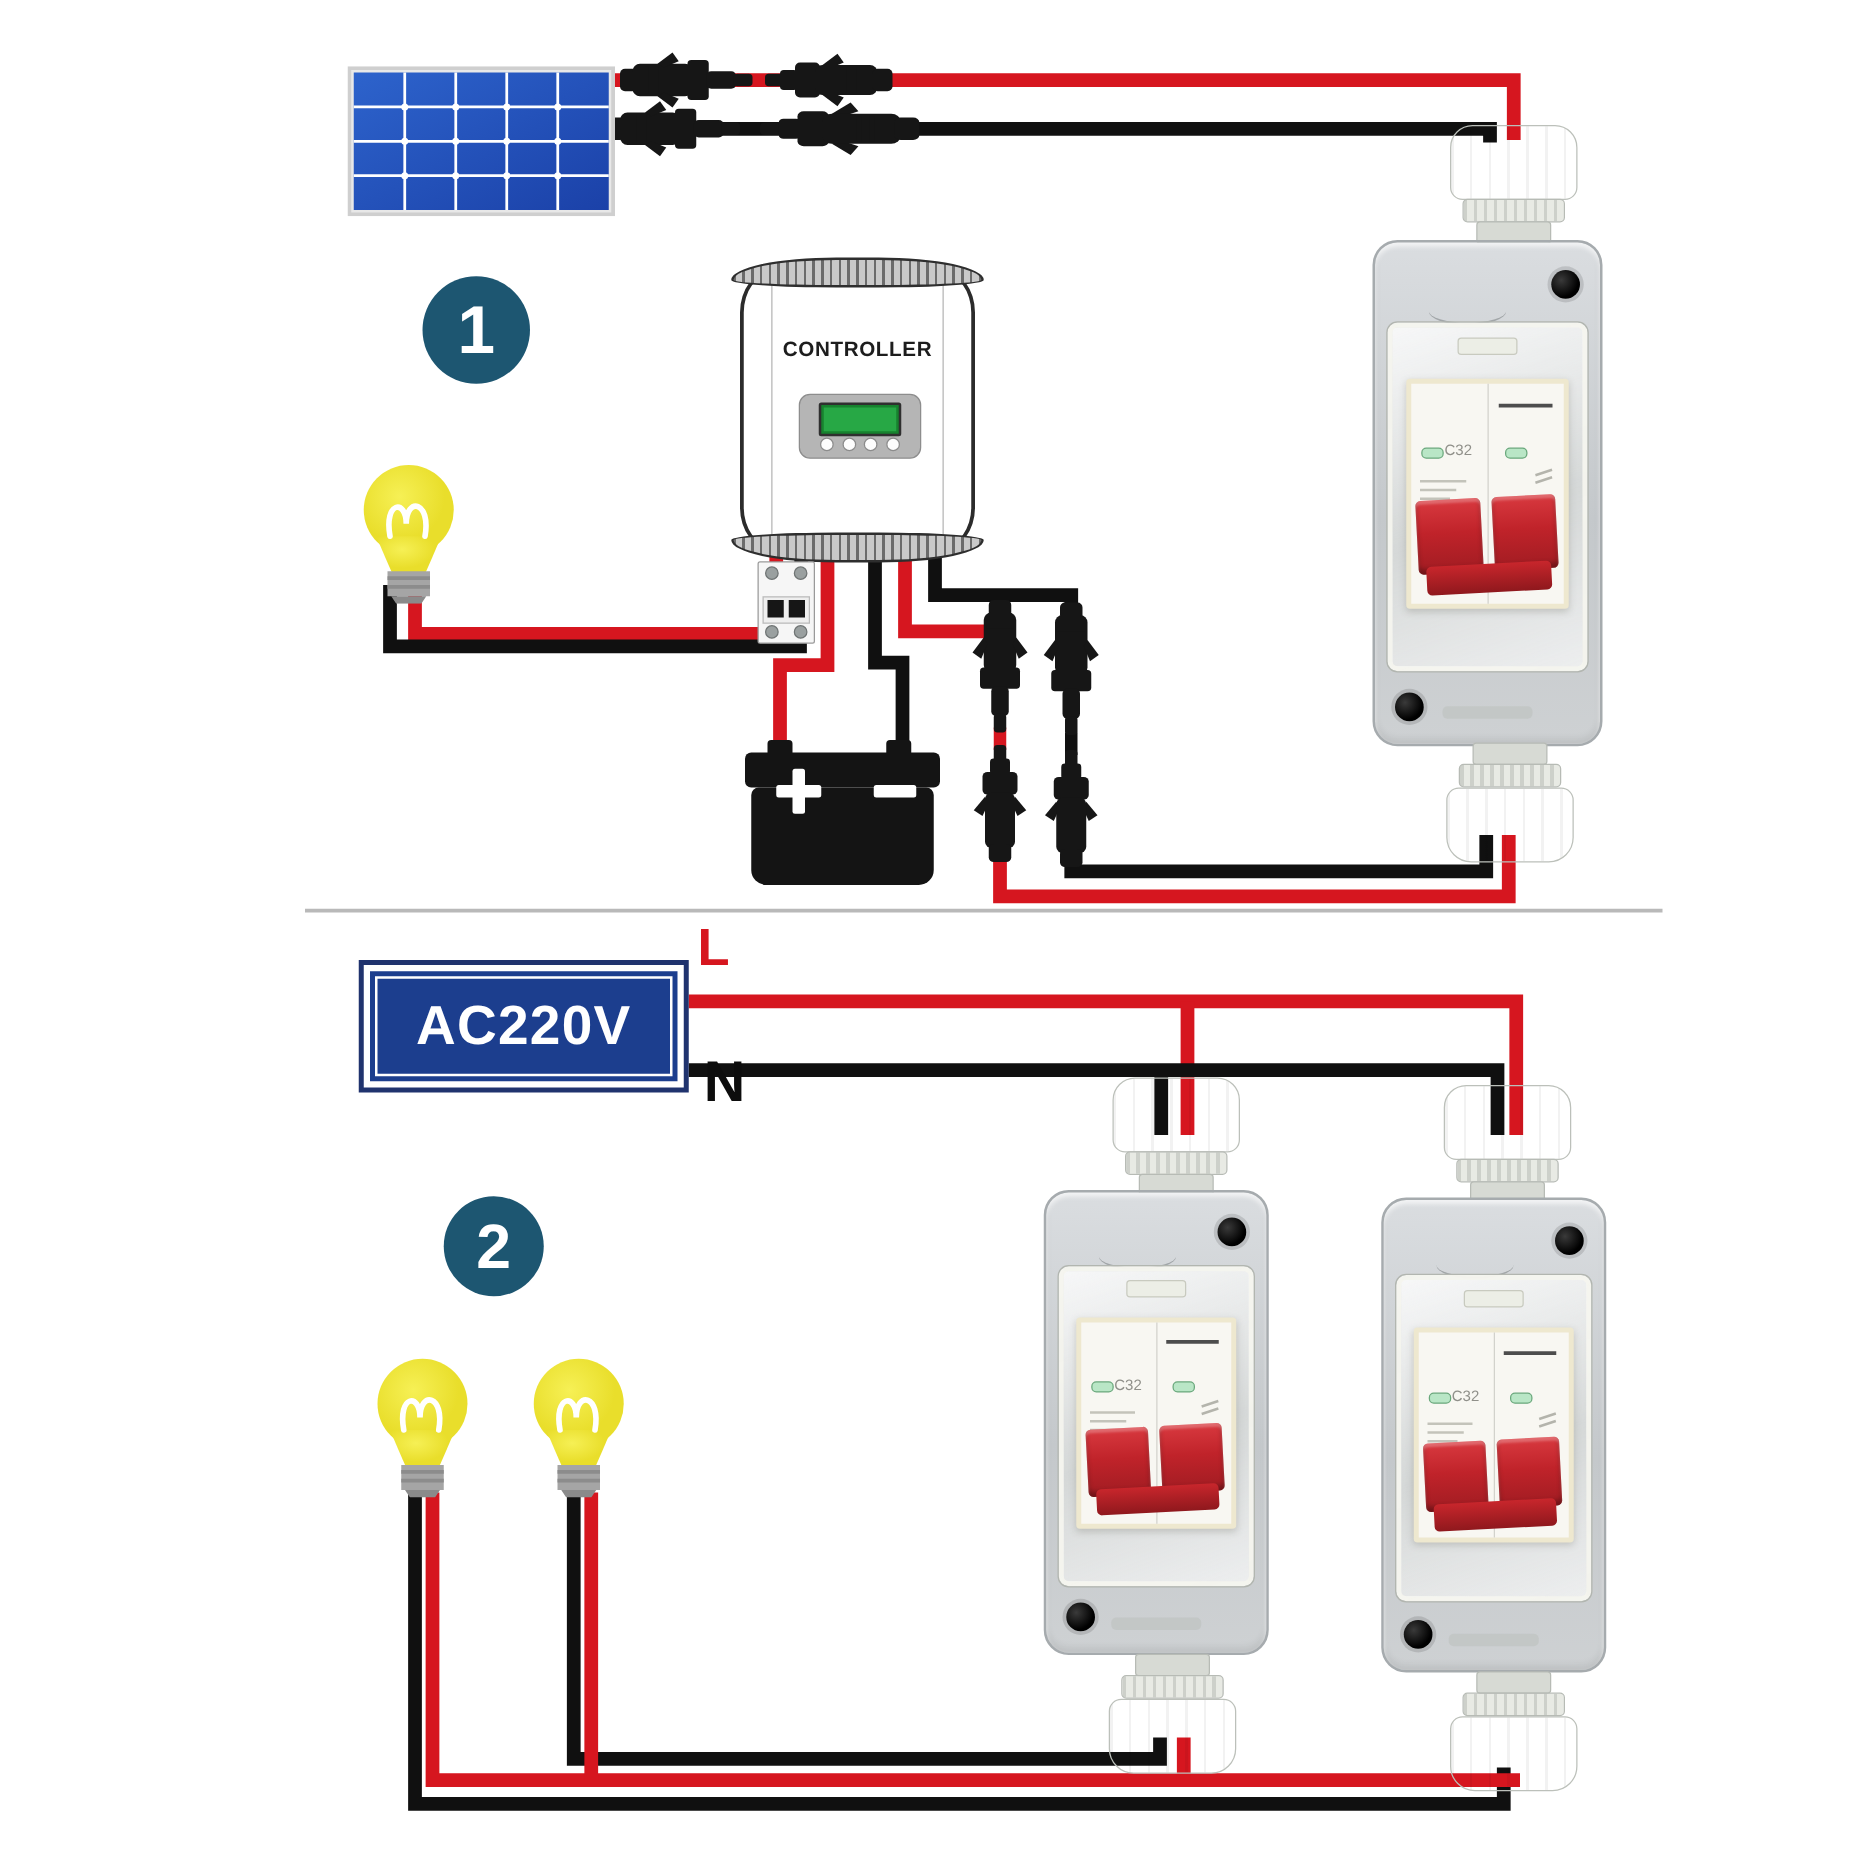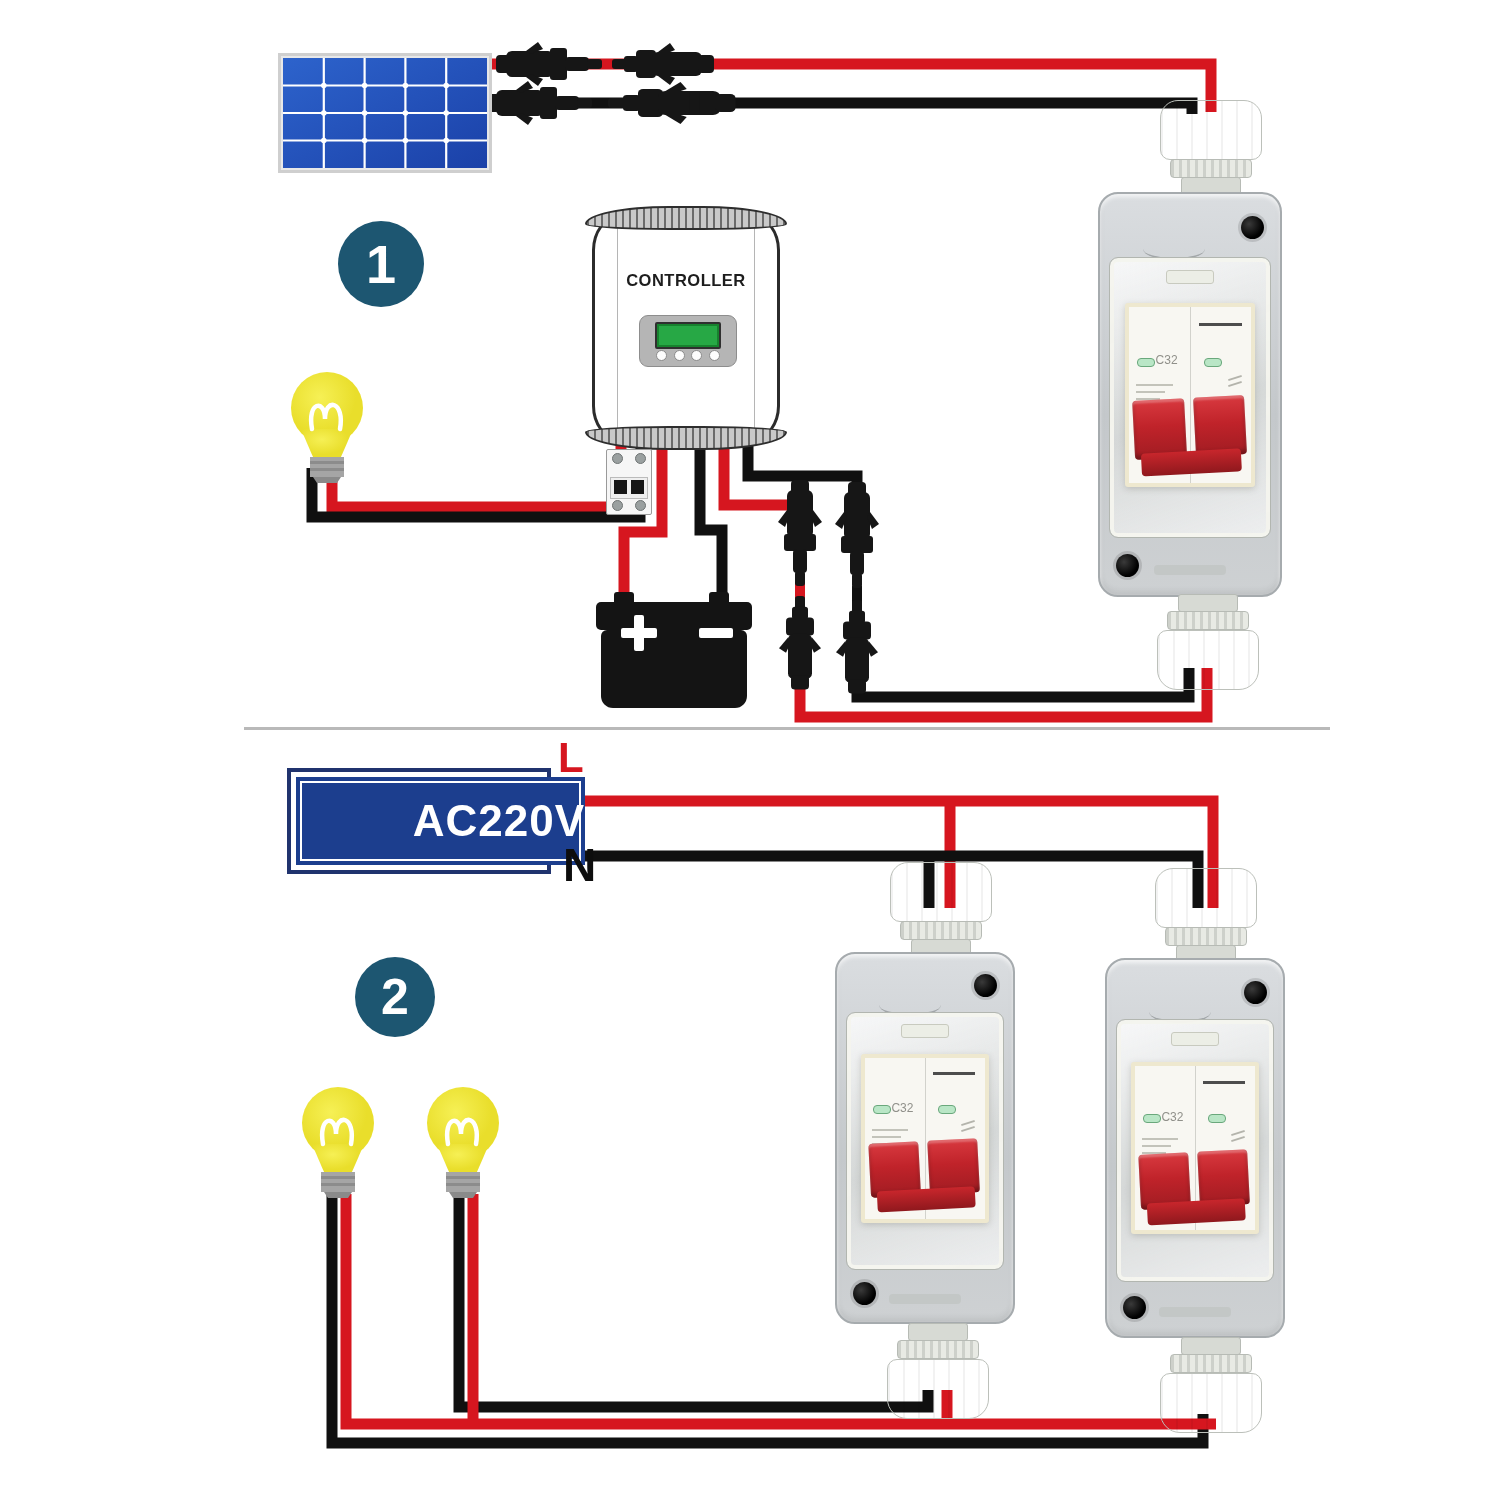--- a/index.html
+++ b/index.html
@@ -68,21 +68,21 @@
   .plus-v{left:41px;top:23px;width:10px;height:36px;}
   .minus-h{left:106px;top:36px;width:34px;height:10px;}
 
   
   .divider{left:244px;top:727px;width:1086px;height:3px;background:#b9b9b9;z-index:2;}
 
   
   .acbox{left:287px;top:768px;width:264px;height:106px;z-index:3;background:#fff;
          border:4px solid #20336e;box-sizing:border-box;padding:5px;}
   .ac-inner{position:relative;width:100%;height:100%;background:var(--ac-blue,#1c3e8e);
-            display:flex;align-items:center;justify-content:flex-end;padding-left:43px;}
+            display:flex;align-items:center;justify-content:center;}
   .ac-inner::after{content:'';position:absolute;inset:4px;border:2.5px solid #fff;pointer-events:none;}
   .ac-text{color:#fff;font-size:44px;font-weight:bold;letter-spacing:1px;}
   .lbl-L{left:558px;top:734px;font-size:42px;font-weight:bold;color:var(--wire-red,#d6161f);z-index:3;}
   .lbl-N{left:563px;top:838px;font-size:46px;font-weight:bold;color:#0d0d0d;z-index:3;}
 
   
   .enclosure{z-index:2;}
   .gland{position:absolute;display:flex;flex-direction:column;align-items:center;}
   .gl-cap{width:100px;height:58px;background:linear-gradient(180deg,#f1f2ee,#dfe1db);
           border:1px solid #bcc0ba;border-radius:18px 18px 10px 10px;

